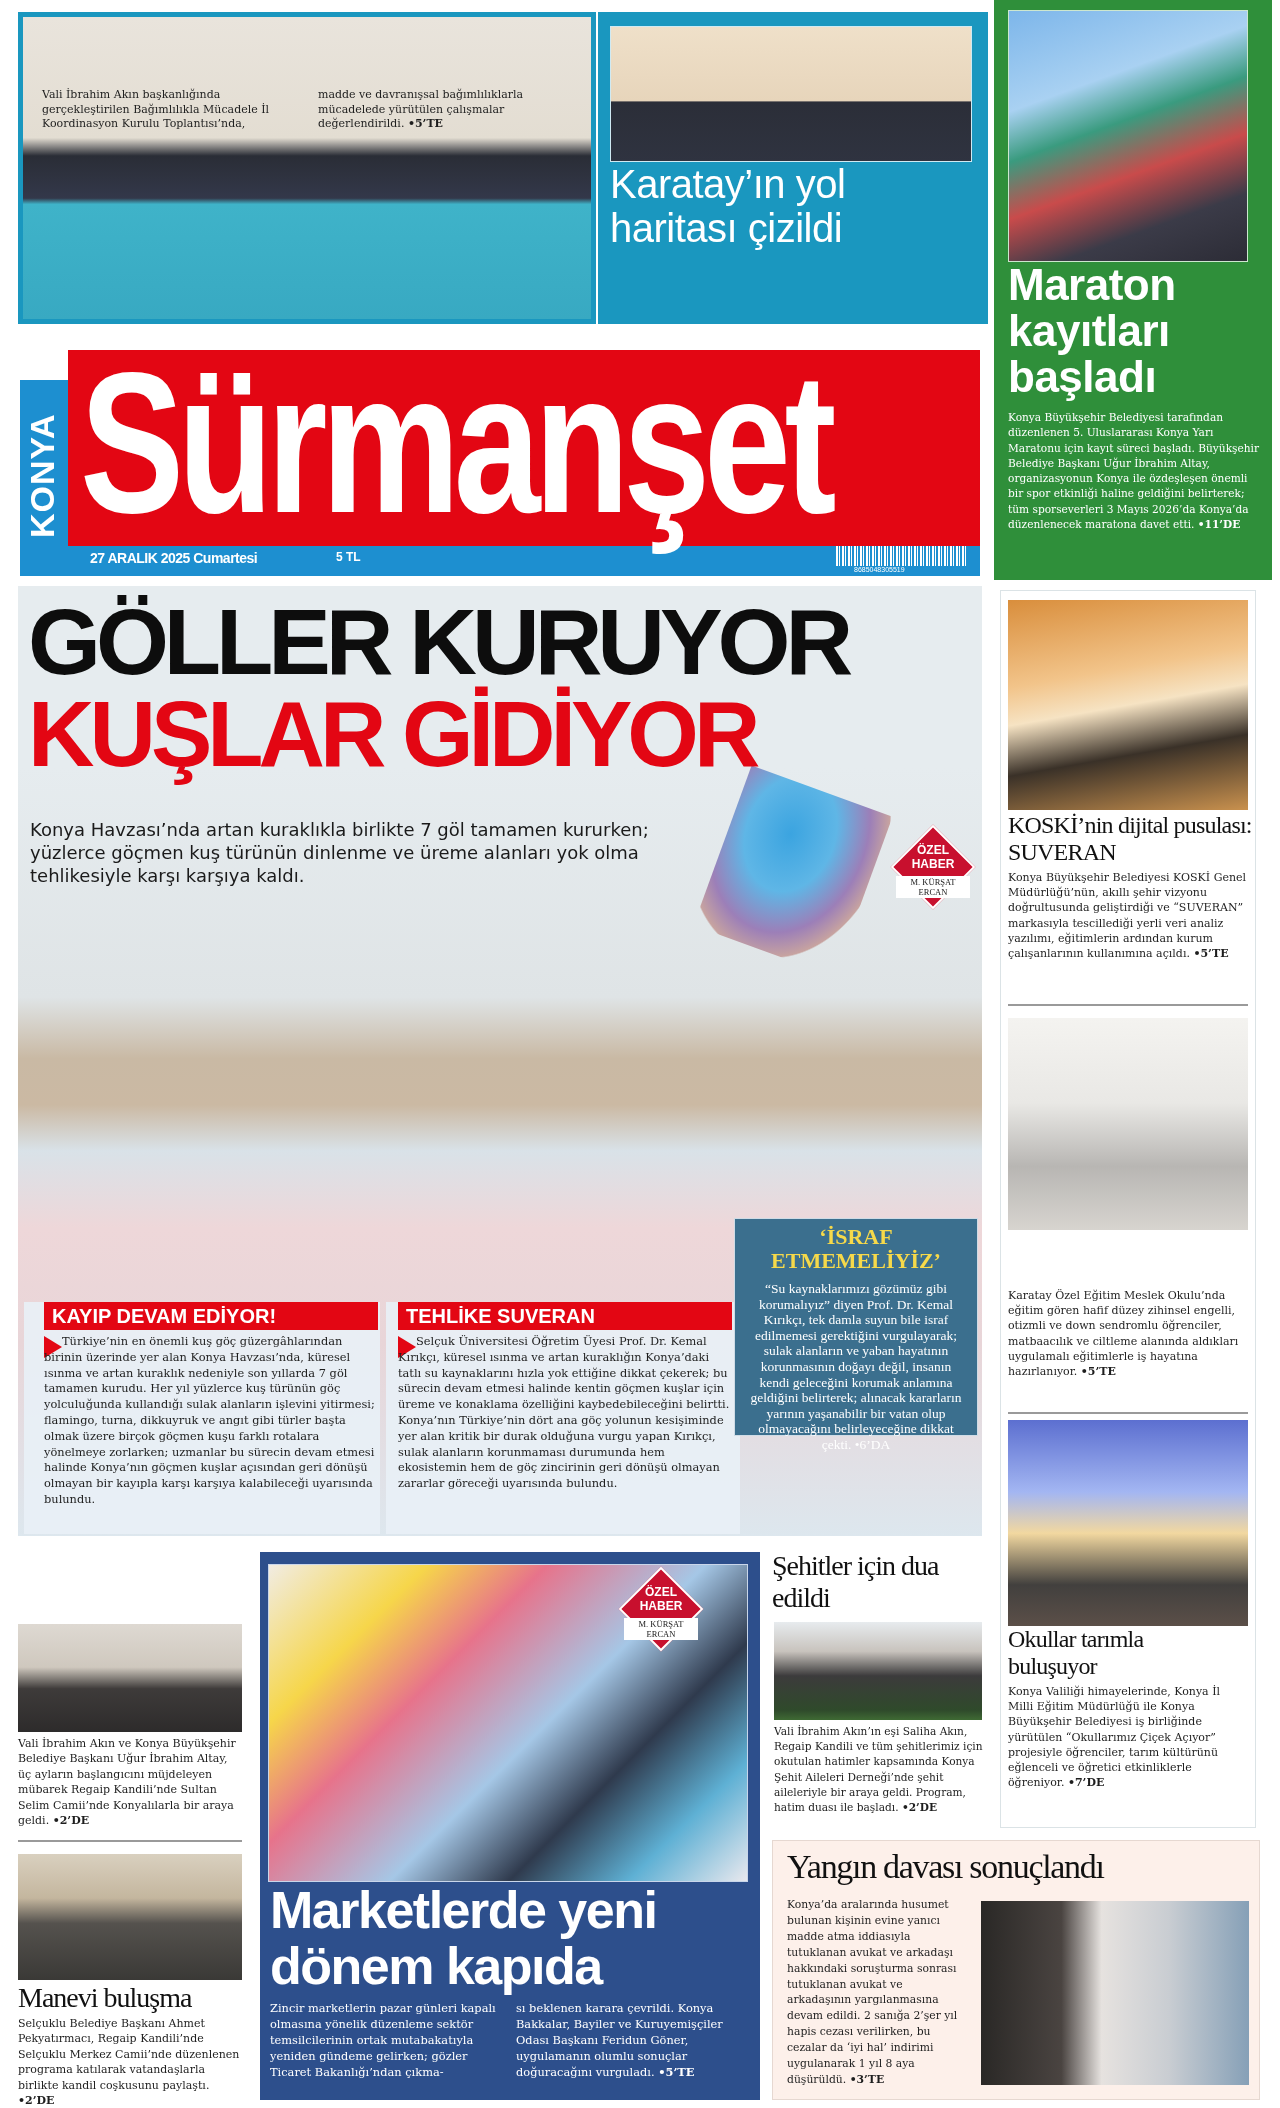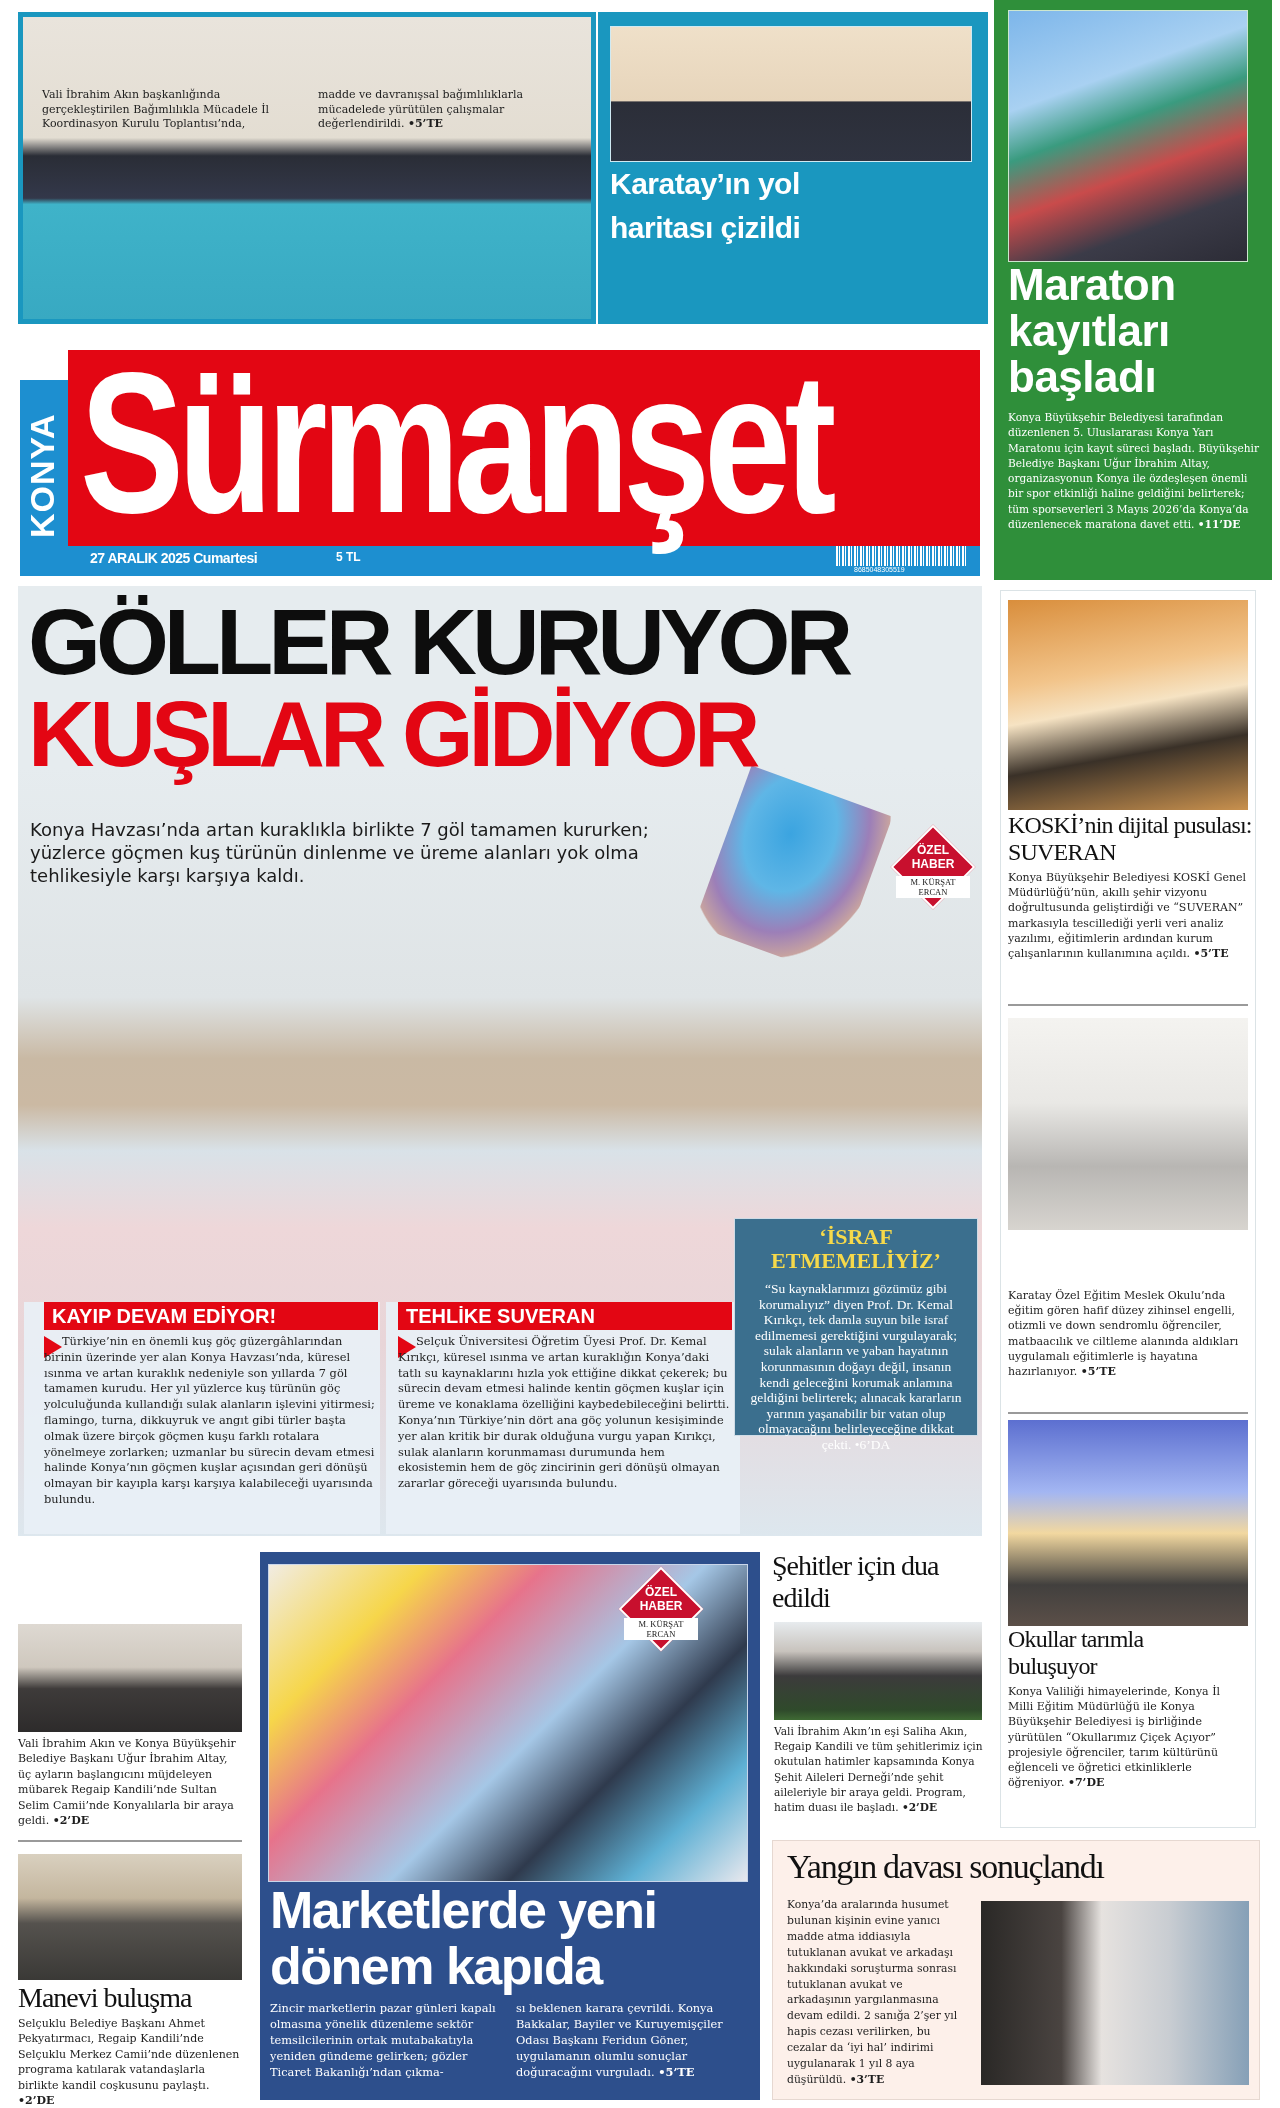--- a/index.html
+++ b/index.html
@@ -42,21 +42,21 @@
   <div class="photo ph-meeting" style="left:5px;top:5px;width:568px;height:302px;"></div>
   <div class="abs body-text" style="left:24px;top:76px;width:240px;font-size:11px;line-height:14.5px;">Vali İbrahim Akın başkanlığında gerçekleştirilen Bağımlılıkla Mücadele İl Koordinasyon Kurulu Toplantısı’nda,</div>
   <div class="abs body-text" style="left:300px;top:76px;width:250px;font-size:11px;line-height:14.5px;">
     <span>madde ve davranışsal bağımlılıklarla mücadelede yürütülen çalışmalar değerlendirildi.</span>
     <span class="ref">•5’TE</span>
   </div>
 </div>
 
 <div class="abs" style="left:598px;top:12px;width:390px;height:312px;background:#1a97bf;">
   <div class="photo ph-karatay" style="left:12px;top:14px;width:362px;height:136px;border:1px solid #cfeaf3;"></div>
-  <div class="abs lib" style="left:12px;top:150px;color:#fff;font-weight:700;font-size:30px;line-height:44px;letter-spacing:-0.5px;">
+  <div class="abs lib" style="left:12px;top:150px;color:#fff;font-weight:400;font-size:40px;line-height:44px;letter-spacing:-0.5px;">
     <div>Karatay’ın yol</div>
     <div>haritası çizildi</div>
   </div>
 </div>
 
 <div class="abs" style="left:994px;top:0px;width:286px;height:582px;background:#ffffff;">
   <div class="abs" style="left:0;top:0;width:278px;height:580px;background:#2f8f3a;"></div>
   <div class="photo ph-marathon" style="left:14px;top:10px;width:240px;height:252px;border:1px solid #cde7cf;"></div>
   <div class="abs lib" style="left:14px;top:262px;color:#fff;font-weight:900;font-size:44px;line-height:46px;letter-spacing:-0.5px;">
     <div>Maraton</div>

